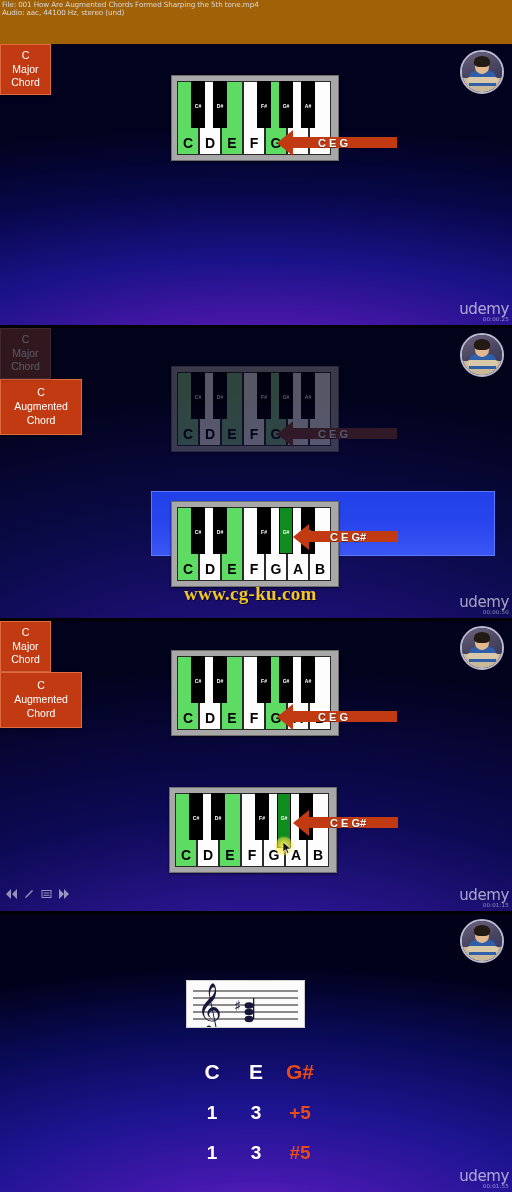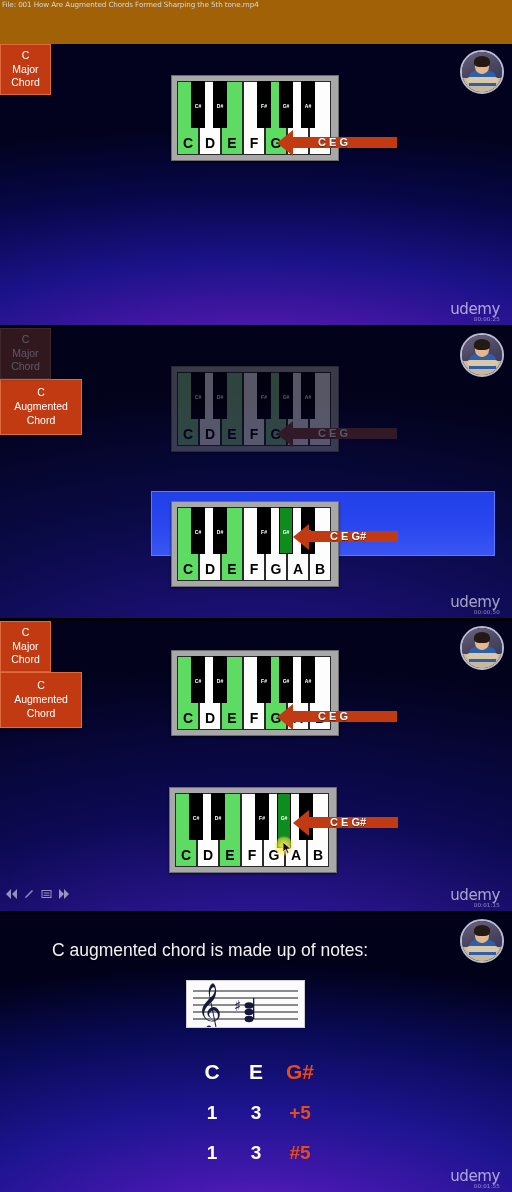--- a/index.html
+++ b/index.html
@@ -56,21 +56,21 @@
   .wkey.on { background:#5ddb63; }
   .bkey {
     position:absolute; background:#000; border:1px solid #000;
     display:flex; align-items:flex-end; justify-content:center;
     color:#fff; font-weight:bold; font-family:"Liberation Sans", sans-serif;
   }
   .bkey.on { background:#0e8c1e; }
   .bkey span { pointer-events:none; }
 
   
-  .arrow-row { position:absolute; display:flex; align-items:flex-end; }
+  .arrow-row { position:absolute; display:flex; align-items:center; }
   .arrow {
     position:relative; height:11px; background:#c23a12;
     display:flex; align-items:center;
   }
   .arrow::before {
     content:""; position:absolute; left:-15px; top:50%; transform:translateY(-50%);
     border-top:13px solid transparent; border-bottom:13px solid transparent;
     border-right:16px solid #c23a12;
   }
   .arrow-text {
@@ -100,21 +100,21 @@
   }
   .avatar .ph { position:absolute; inset:0; }
   .av-bg { position:absolute; inset:0; background:linear-gradient(160deg,#6e6480 0%,#4a4560 45%,#2c3060 100%); }
   .av-desk { position:absolute; left:0; right:0; bottom:0; height:34%; background:#c9b89a; }
   .av-body { position:absolute; left:18%; right:14%; bottom:14%; height:42%; background:#2f5fa8; border-radius:40% 40% 0 0; }
   .av-arm { position:absolute; left:12%; right:10%; bottom:22%; height:16%; background:#d9c9a8; border-radius:4px; }
   .av-head { position:absolute; left:33%; width:34%; top:16%; height:38%; background:#e3b88e; border-radius:48%; }
   .av-hair { position:absolute; left:29%; width:42%; top:10%; height:28%; background:#231a14; border-radius:50% 50% 35% 35%; }
 
   
-  .udemy { position:absolute; right:12px; z-index:22; text-align:right; }
+  .udemy { position:absolute; right:3px; z-index:22; text-align:right; }
   .udemy .u {
     font-size:15px; color:rgba(255,255,255,.62); letter-spacing:-.4px;
     font-family:"DejaVu Sans", sans-serif; line-height:15px;
   }
   .udemy .ts {
     font-size:5.5px; color:rgba(255,255,255,.5); letter-spacing:.2px;
     font-family:"DejaVu Sans", sans-serif; margin-top:-1px;
   }
 
   .cgku {
@@ -143,20 +143,21 @@
   .nwhite { color:#ffffff; }
   .nred  { color:#e84a18; }
 
   .cursor { position:absolute; z-index:14; }
 </style>
 </head>
 <body>
 
 <div id="meta">
   <div class="line">File: 001 How Are Augmented Chords Formed Sharping the 5th tone.mp4</div>
+  <div class="line">Audio: aac, 44100 Hz, stereo (und)</div>
 </div>
 
 <div class="panel bg-blue" style="top:44px; height:281px;">
   <div class="avatar" style="right:8px; top:6px;">
     <div class="ph">
         <div class="av-bg"></div>
         <div class="av-desk"></div>
         <div class="av-body"></div>
         <div class="av-head"></div>
         <div class="av-hair"></div>
@@ -296,20 +297,21 @@
   <div class="arrow-row" style="left:308px; top:203px; width:90px;">
     <div class="arrow" style="width:90px;"></div>
     <div class="arrow-text" style="left:22px; font-size:11px;">C E G#</div>
   </div>
   <div class="chordbox" style="left:398px; top:180px; width:82px; height:56px; font-size:10.5px;">
     <div>C</div>
     <div>Augmented</div>
     <div>Chord</div>
   </div>
 
+  <div class="cgku" style="left:184px; top:255px;">www.cg-ku.com</div>
 
   <div class="udemy" style="top:267px;">
     <div class="u">udemy</div>
     <div class="ts">00:00:50</div>
   </div>
 </div>
 <div class="sep" style="top:618px;"></div>
 
 <div class="panel bg-dark2" style="top:621px; height:290px;">
   <div class="avatar" style="right:8px; top:5px;">
@@ -434,21 +436,20 @@
     <div class="ph">
         <div class="av-bg"></div>
         <div class="av-desk"></div>
         <div class="av-body"></div>
         <div class="av-head"></div>
         <div class="av-hair"></div>
         <div class="av-arm"></div>
       </div>
   </div>
 
-  <div class="bigtitle" style="left:52px; top:26px;">C augmented chord is made up of notes:</div>
 
   <div class="staffbox" style="left:186px; top:66px; width:119px; height:48px;">
     <svg width="117" height="46" viewBox="0 0 117 46">
       <g stroke="#1a1a1a" stroke-width="1">
         <line x1="6" y1="10" x2="111" y2="10"></line>
         <line x1="6" y1="17" x2="111" y2="17"></line>
         <line x1="6" y1="24" x2="111" y2="24"></line>
         <line x1="6" y1="31" x2="111" y2="31"></line>
         <line x1="6" y1="38" x2="111" y2="38"></line>
       </g>

